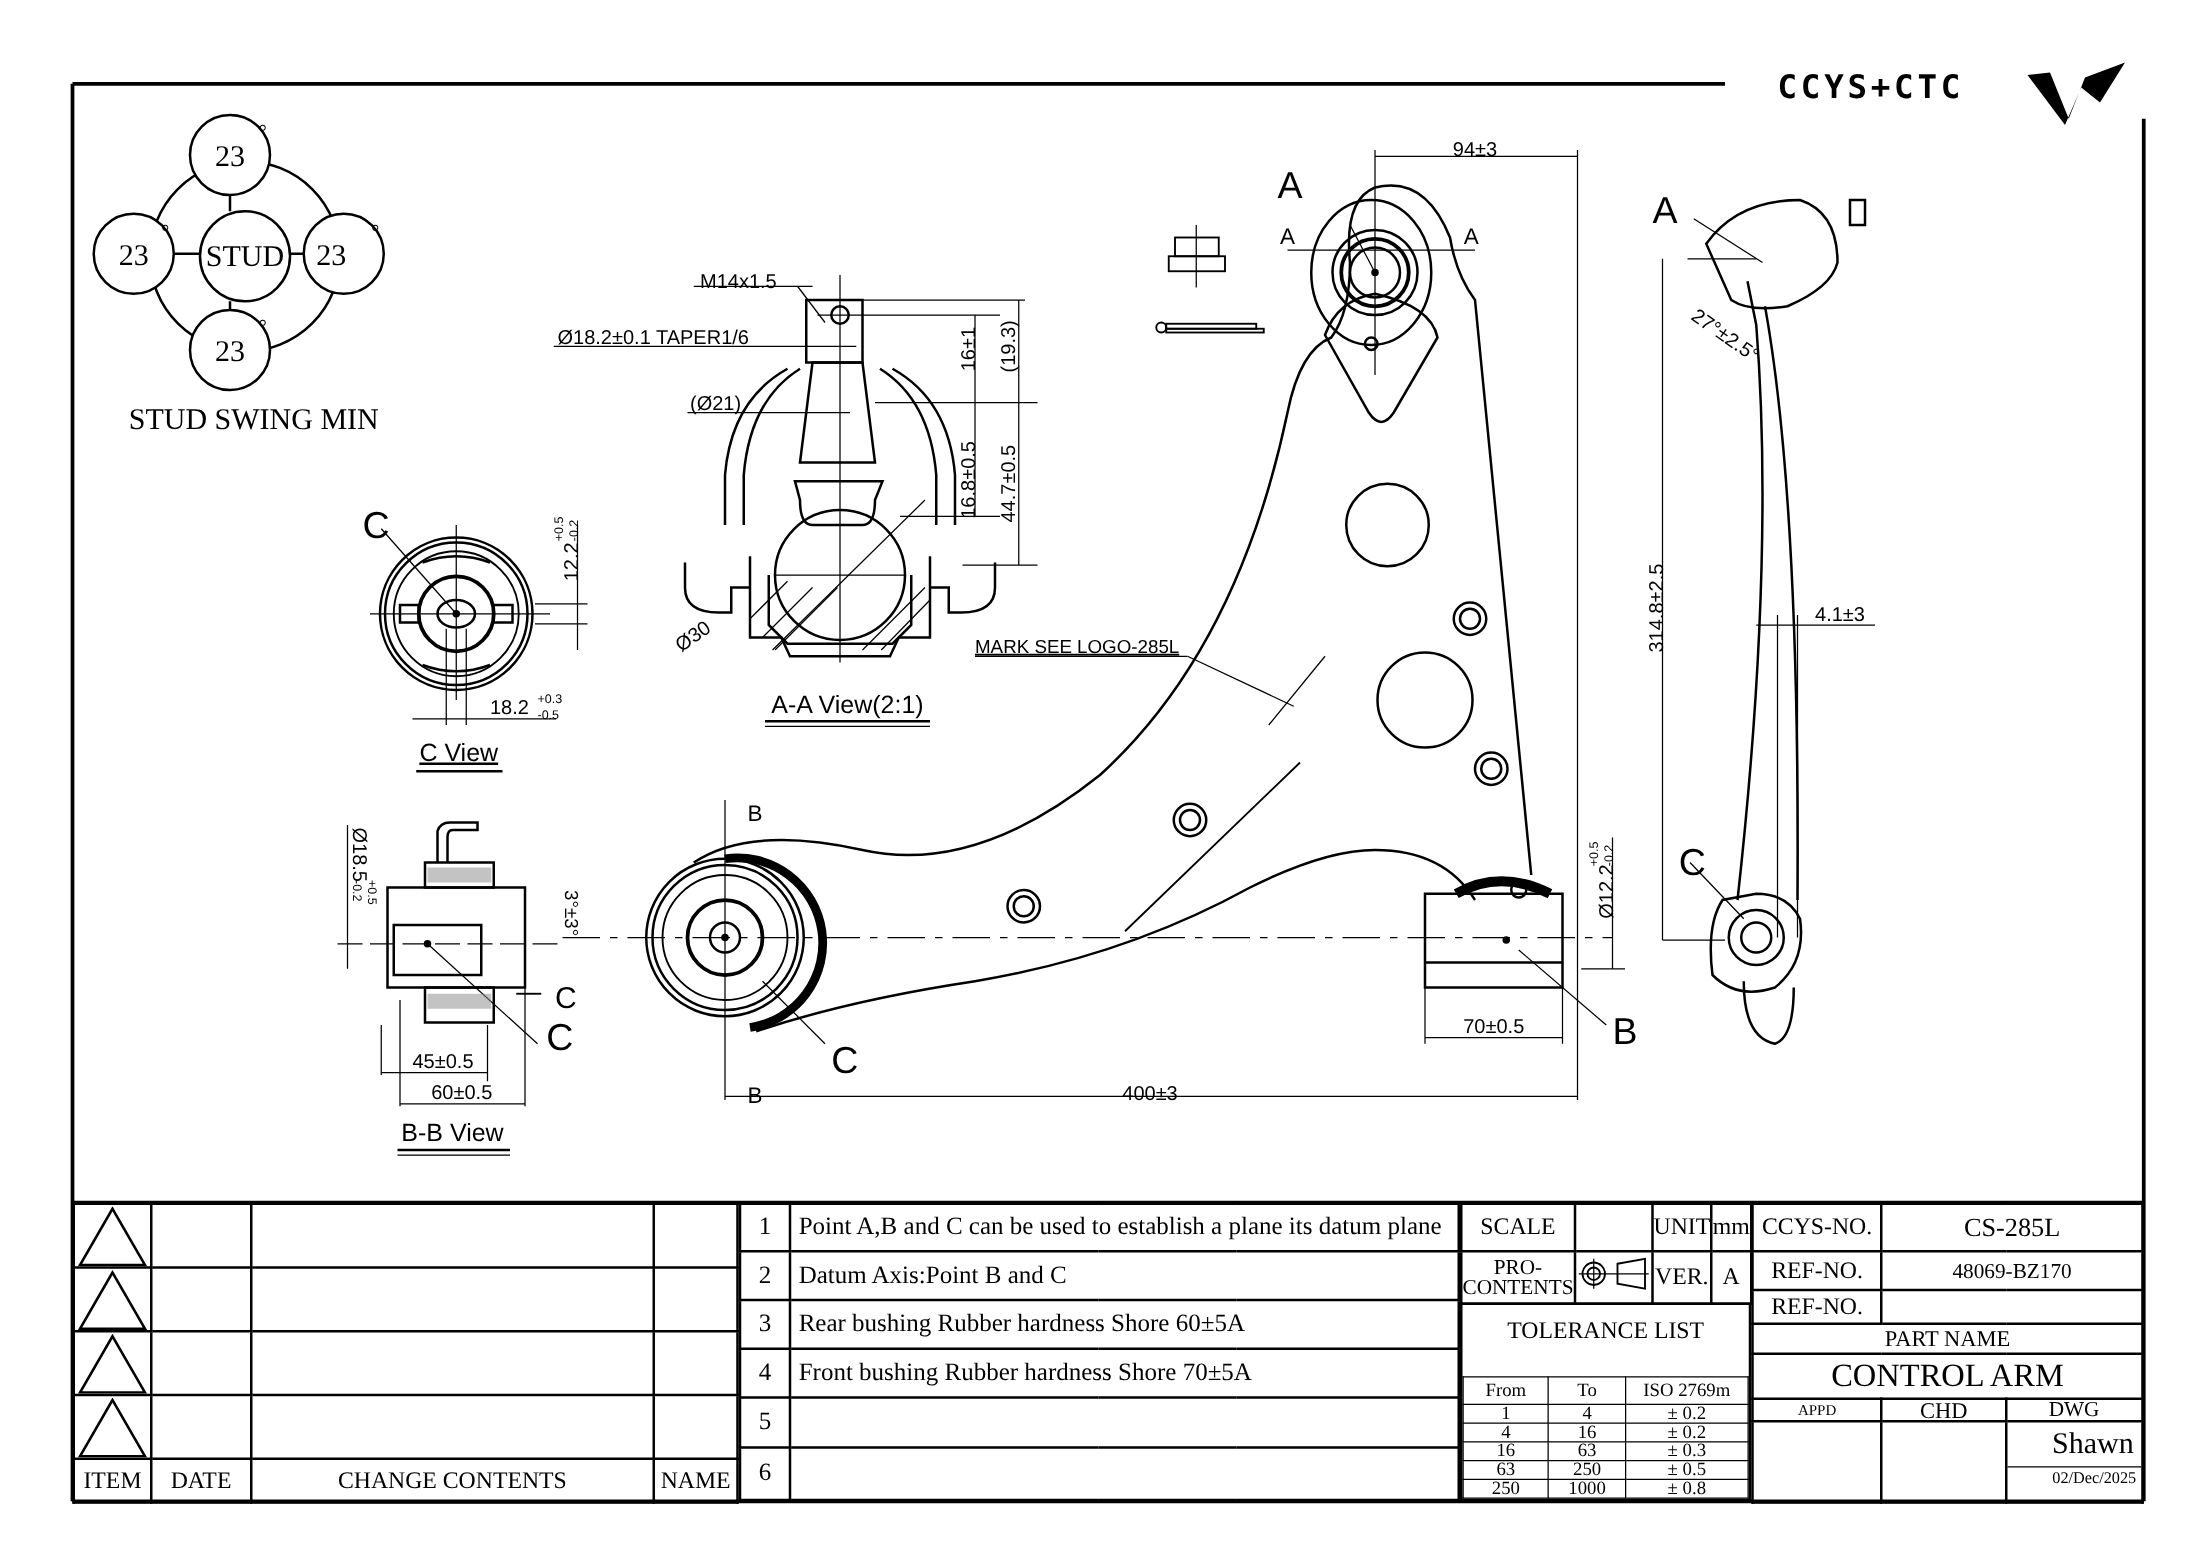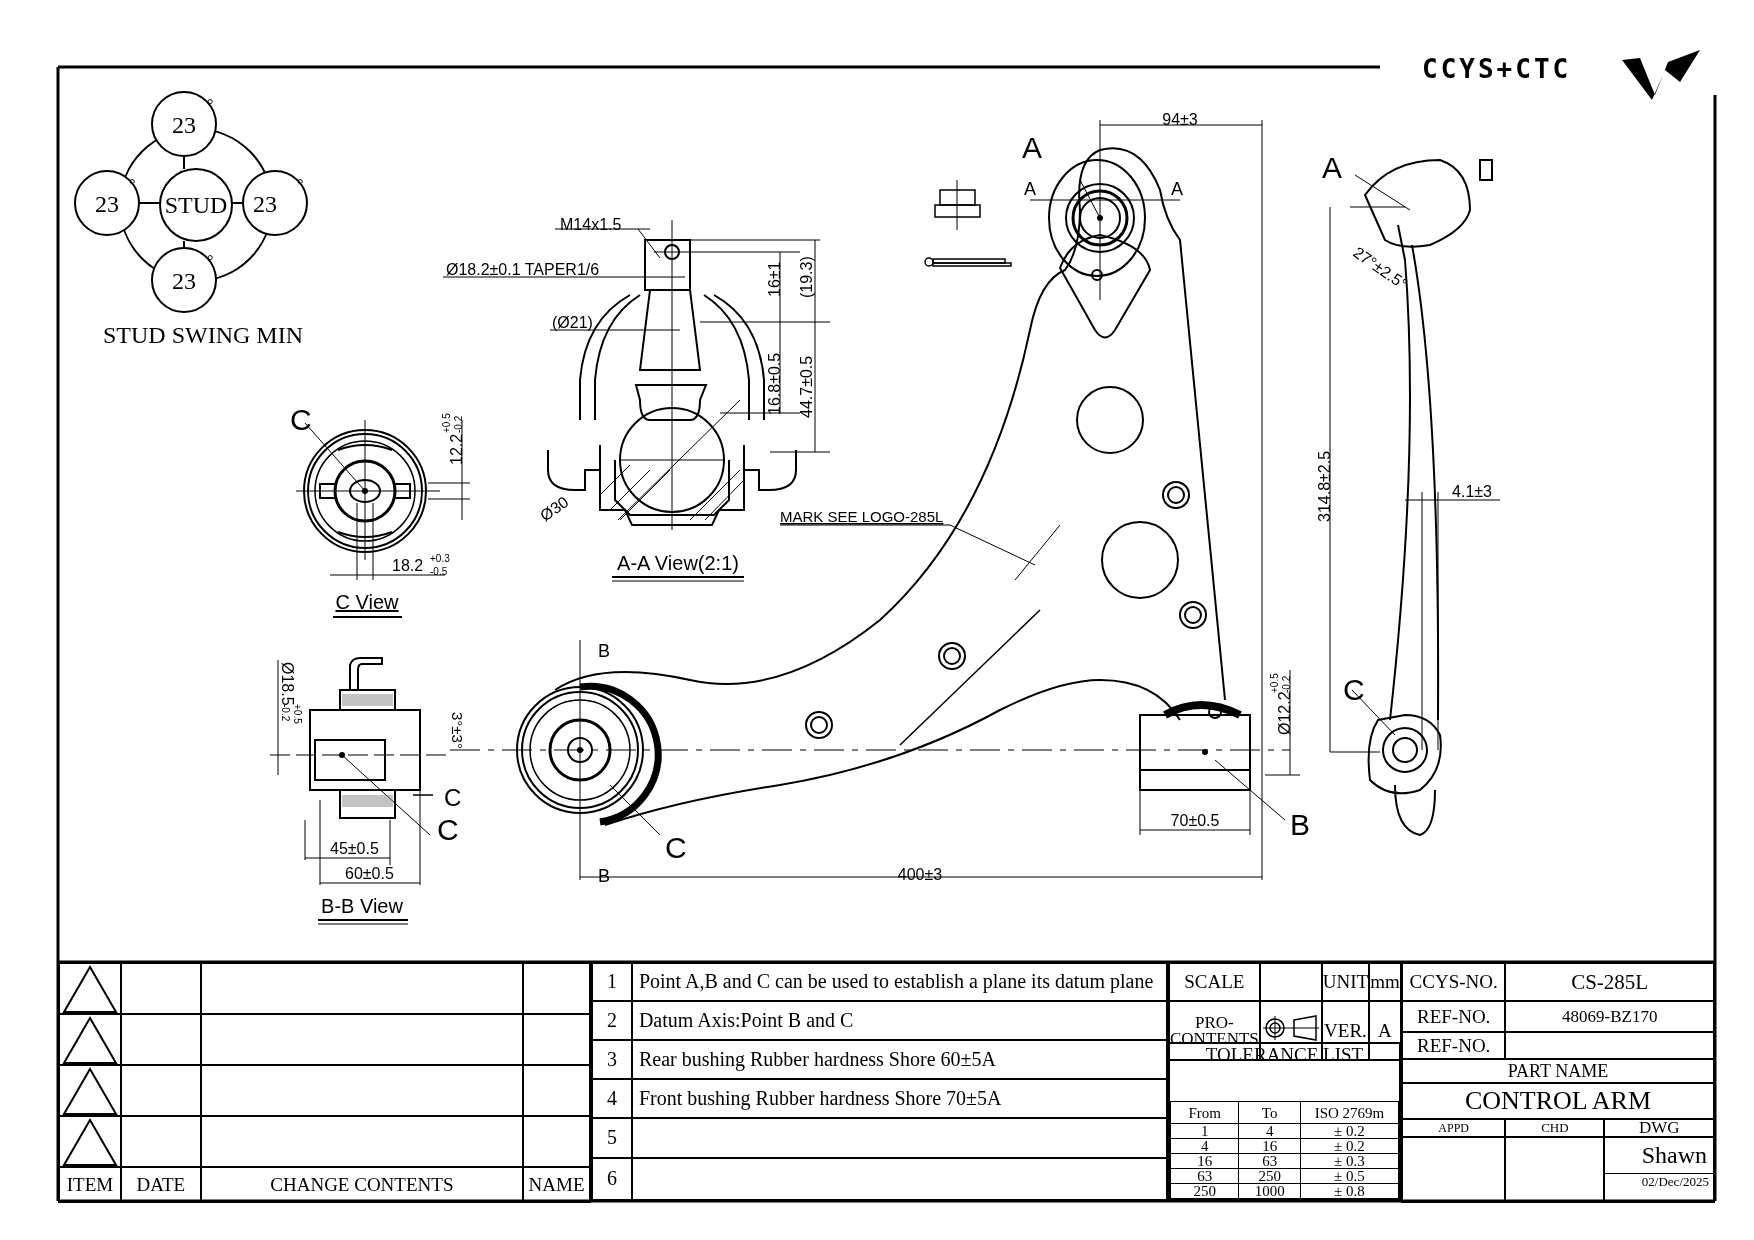--- a/index.html
+++ b/index.html
@@ -386,41 +386,41 @@
         <col style="width:47px">
         <col style="width:38px">
       </colgroup>
     <tbody>
         <tr style="height:38px">
       <td>SCALE</td>
       <td></td>
       <td>UNIT</td>
       <td>mm</td>
     </tr>
-    <tr style="height:59px">
+    <tr style="height:42px">
       <td style="line-height:16px; font-size:17px">
         <div>PRO-</div>
         <div>CONTENTS</div>
       </td>
       <td>
         <svg width="60" height="30">
           <circle cx="14" cy="15" r="9" fill="none" stroke="#000" stroke-width="1.5"></circle>
           <circle cx="14" cy="15" r="5" fill="none" stroke="#000" stroke-width="1.5"></circle>
           <line x1="2" y1="15" x2="58" y2="15" stroke="#000" stroke-width="1"></line>
           <line x1="14" y1="3" x2="14" y2="27" stroke="#000" stroke-width="1"></line>
           <polygon points="33,7 55,3 55,27 33,23" fill="none" stroke="#000" stroke-width="1.5"></polygon>
         </svg>
       </td>
       <td>VER.</td>
       <td>A</td>
     </tr>
   </tbody>
     </table>
   <div style="position:absolute; left:1110px; top:80px; width:233px; height:159px; border:2px solid #000; box-sizing:border-box;">
-    <div style="text-align:center; font-family:'Liberation Serif', serif; font-size:19px; height:34px;">TOLERANCE LIST</div>
+    <div style="text-align:center; font-family:'Liberation Serif', serif; font-size:19px; padding-top:10px; height:34px;">TOLERANCE LIST</div>
     <table class="tol" style="width:100%; position:absolute; bottom:0; left:0;margin-top:29px;">
       <colgroup>
           <col style="width:30%">
           <col style="width:27%">
           <col style="width:43%">
         </colgroup>
       <tbody>
           <tr style="height:22px">
         <td>From</td>
         <td>To</td>
@@ -475,21 +475,21 @@
       <td colspan="2"></td>
     </tr>
     <tr style="height:24px">
       <td colspan="3" style="font-size:18px">PART NAME</td>
     </tr>
     <tr style="height:36px">
       <td colspan="3" style="font-size:26px">CONTROL ARM</td>
     </tr>
     <tr style="height:18px">
       <td style="font-size:12px; line-height:16px">APPD</td>
-      <td style="font-size:13px; line-height:16px">CHD</td>
+      <td style="font-size:18px; line-height:16px">CHD</td>
       <td style="font-size:17px; line-height:16px">DWG</td>
     </tr>
     <tr style="height:65px">
       <td></td>
       <td></td>
       <td style="vertical-align:top; padding:0;">
         <div style="font-size:24px; text-align:right; padding-right:6px; padding-top:4px;">Shawn</div>
         <div style="font-size:13px; text-align:right; padding-right:4px; border-top:1px solid #000; margin-top:4px;">02/Dec/2025</div>
       </td>
     </tr>

